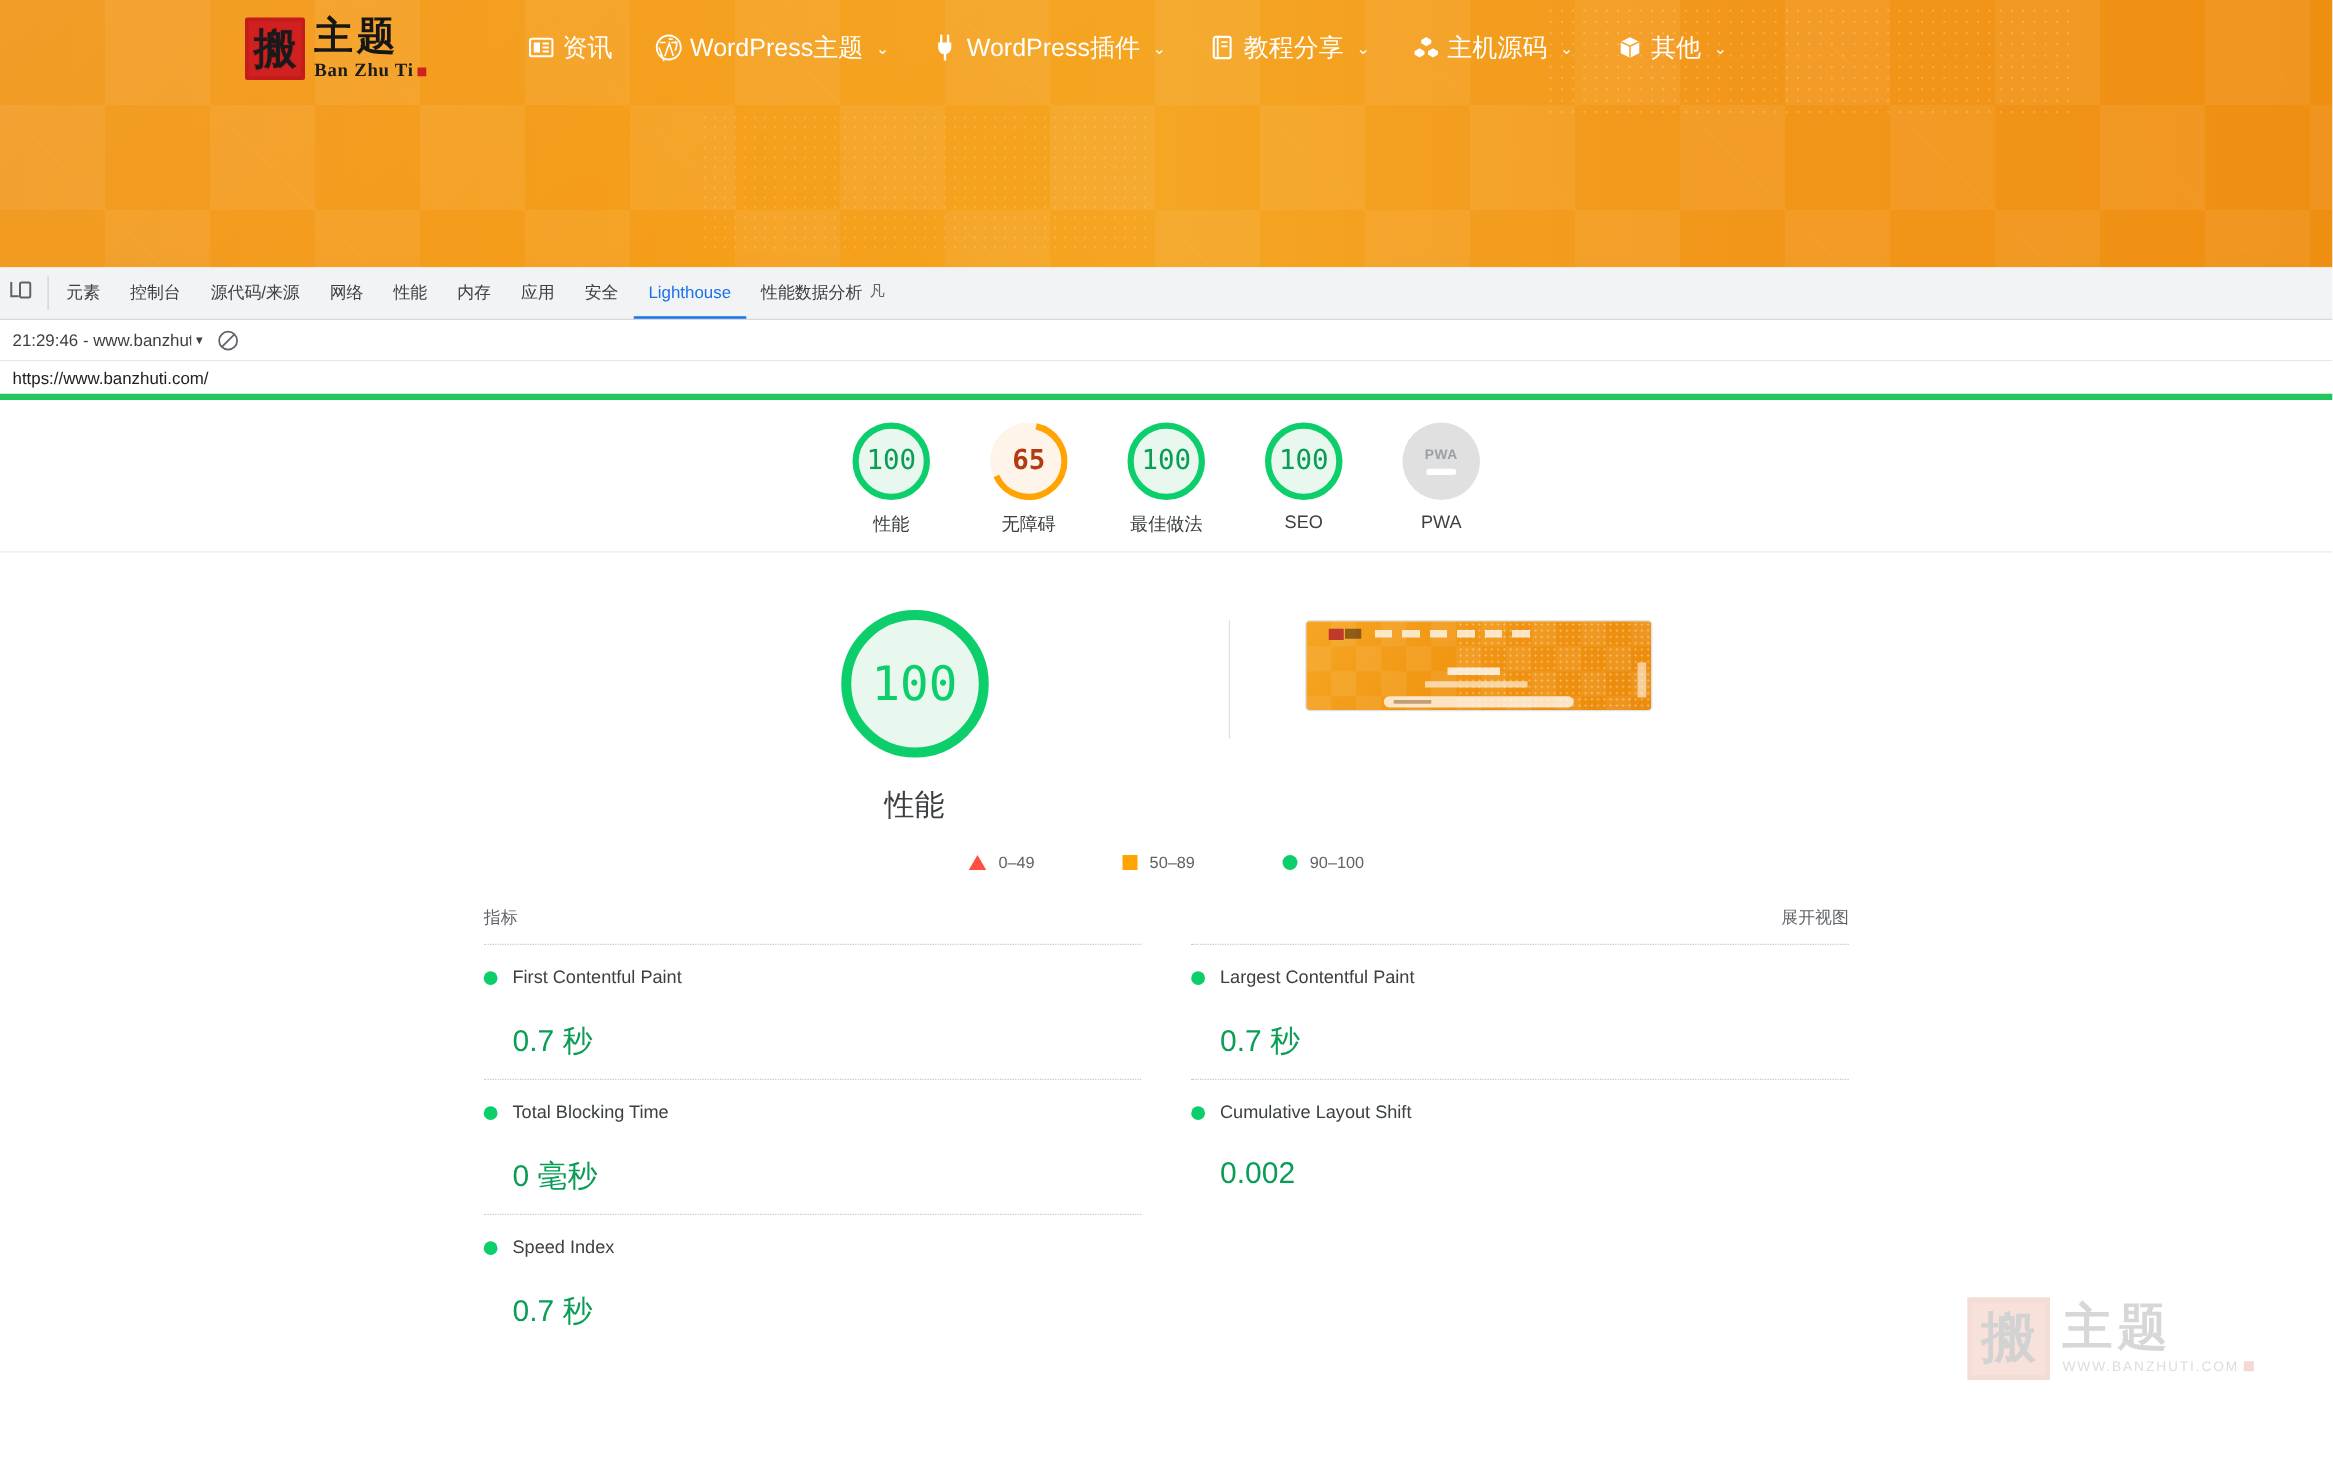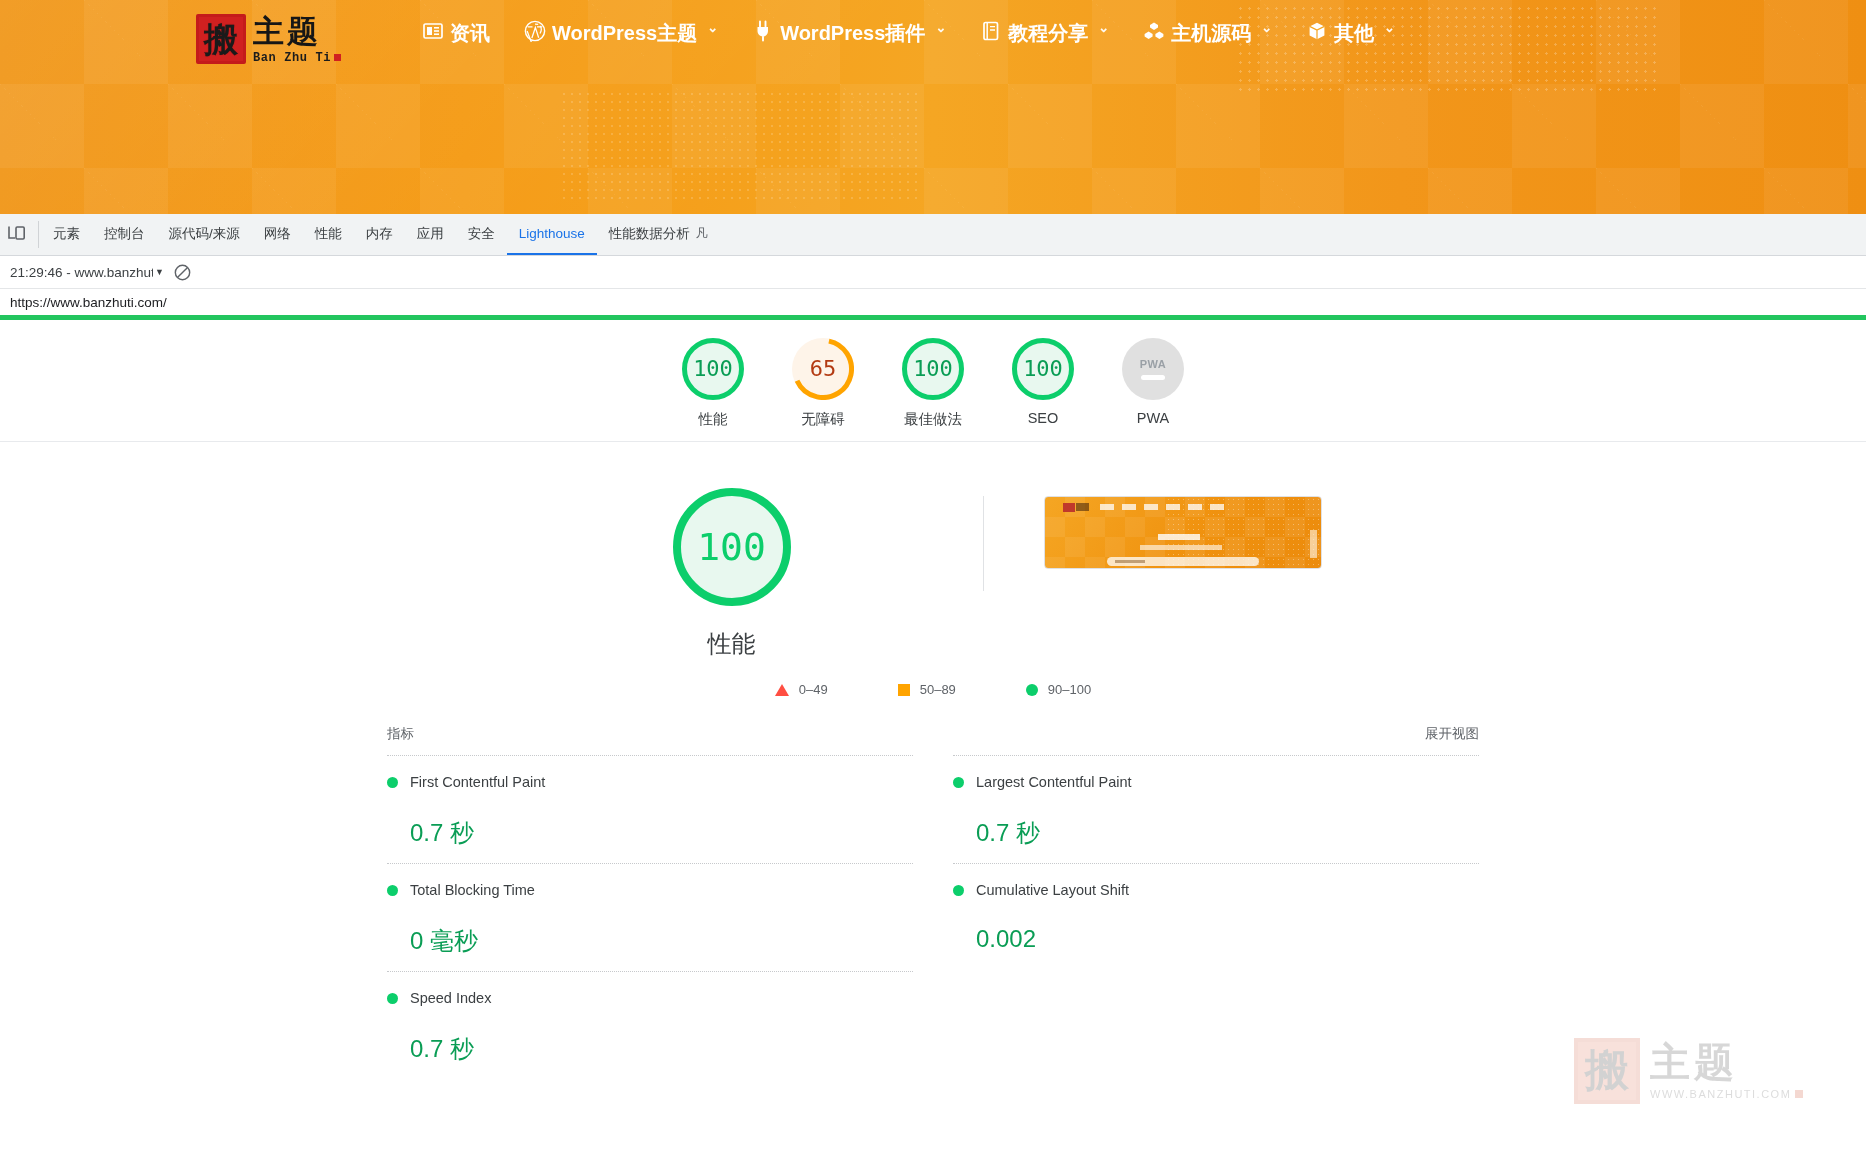--- a/index.html
+++ b/index.html
@@ -54,36 +54,35 @@
     text-shadow:0 0 1px rgba(0,0,0,.4);
   }
   .logo-words {
     margin-left:7px; display:flex; flex-direction:column; justify-content:center;
   }
   .logo-cn {
     font-family:"DejaVu Serif", serif; font-size:31px; font-weight:bold;
     color:#161616; letter-spacing:3px; line-height:1; margin-top:2px;
   }
   .logo-en {
-    font-family:Liberation Mono, monospace; font-size:12px; font-weight:bold;
+    font-family:Liberation Serif, serif; font-size:15px; font-weight:bold;
     color:#1c1c1c; letter-spacing:.6px; margin-top:4px; white-space:nowrap;
   }
   .logo-en i { display:inline-block; width:7px; height:7px; background:#d02020; margin-left:3px; }
 
   #site-nav {
     position:absolute; left:405px; top:18px; height:40px;
     display:flex; align-items:center; gap:0px;
     color:#ffffff;
   }
   .nav-item {
-    display:flex; align-items:flex-start; gap:6px;
+    display:flex; align-items:center; gap:6px;
     padding:0 17px; height:36px;
     font-size:20px; color:#ffffff; white-space:nowrap;
     cursor:pointer;
-    font-weight:bold;
   }
   .nav-icon { display:inline-flex; width:22px; height:22px; align-items:center; justify-content:center; }
   .nav-caret { font-size:13px; opacity:.95; margin-left:4px; }
 
   
   #devtools-panel {
     position:absolute; left:0; top:214px; width:1866px; height:954px;
     background:#ffffff;
   }
   #devtools-tabbar {
@@ -134,21 +133,21 @@
   .gauge-ring {
     position:relative; width:62px; height:62px; border-radius:50%;
     display:flex; align-items:center; justify-content:center;
   }
   .ring-pass { border:5px solid #0cce6b; background:#e8f8ef; }
   .ring-avg  { background:#fef4e9; }
   .ring-avg svg { position:absolute; left:-0px; top:-0px; }
   .ring-na   { background:#e0e0e0; border:0; }
   .gauge-val { font-family:"DejaVu Sans Mono", monospace; font-size:22px; line-height:1; }
   .val-pass { color:#0a9d55; }
-  .val-avg  { color:#b33a12; }
+  .val-avg  { color:#b33a12;font-weight:bold; }
   .gauge-label { margin-top:10px; font-size:14.5px; color:#3c4043; white-space:nowrap; }
   .pwa-inner { display:flex; flex-direction:column; align-items:center; justify-content:center; gap:5px; }
   .pwa-text { font-size:11px; color:#9aa0a6; letter-spacing:.5px; font-weight:bold; }
   .pwa-dash { width:24px; height:5px; background:#ffffff; border-radius:3px; }
 
   #lh-category {
     position:relative; padding-top:46px;
   }
   .cat-top { display:flex; justify-content:center; align-items:flex-start; }
   .cat-left { width:382px; display:flex; flex-direction:column; align-items:center; }

